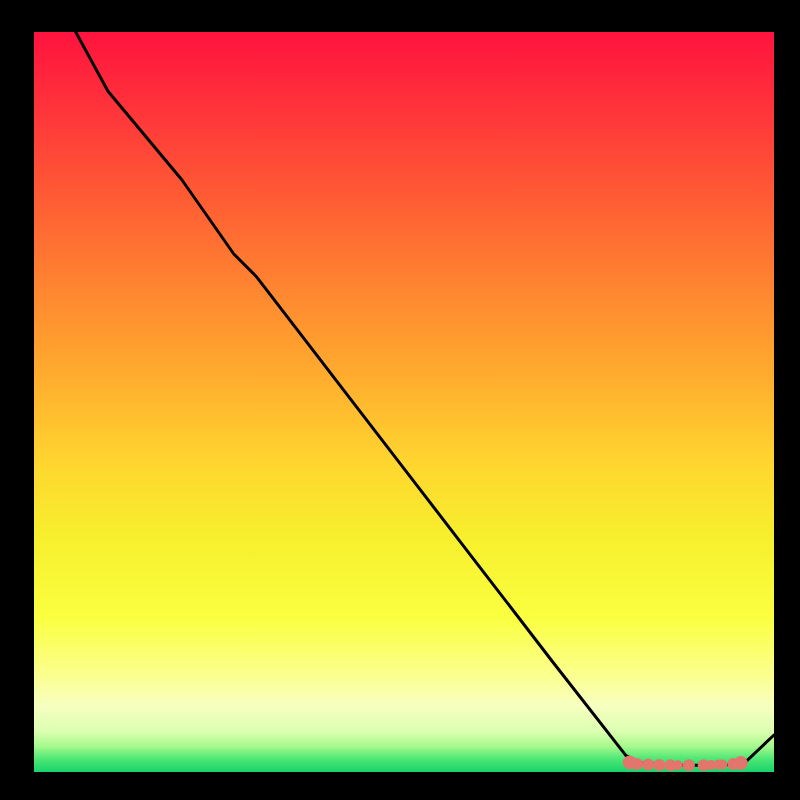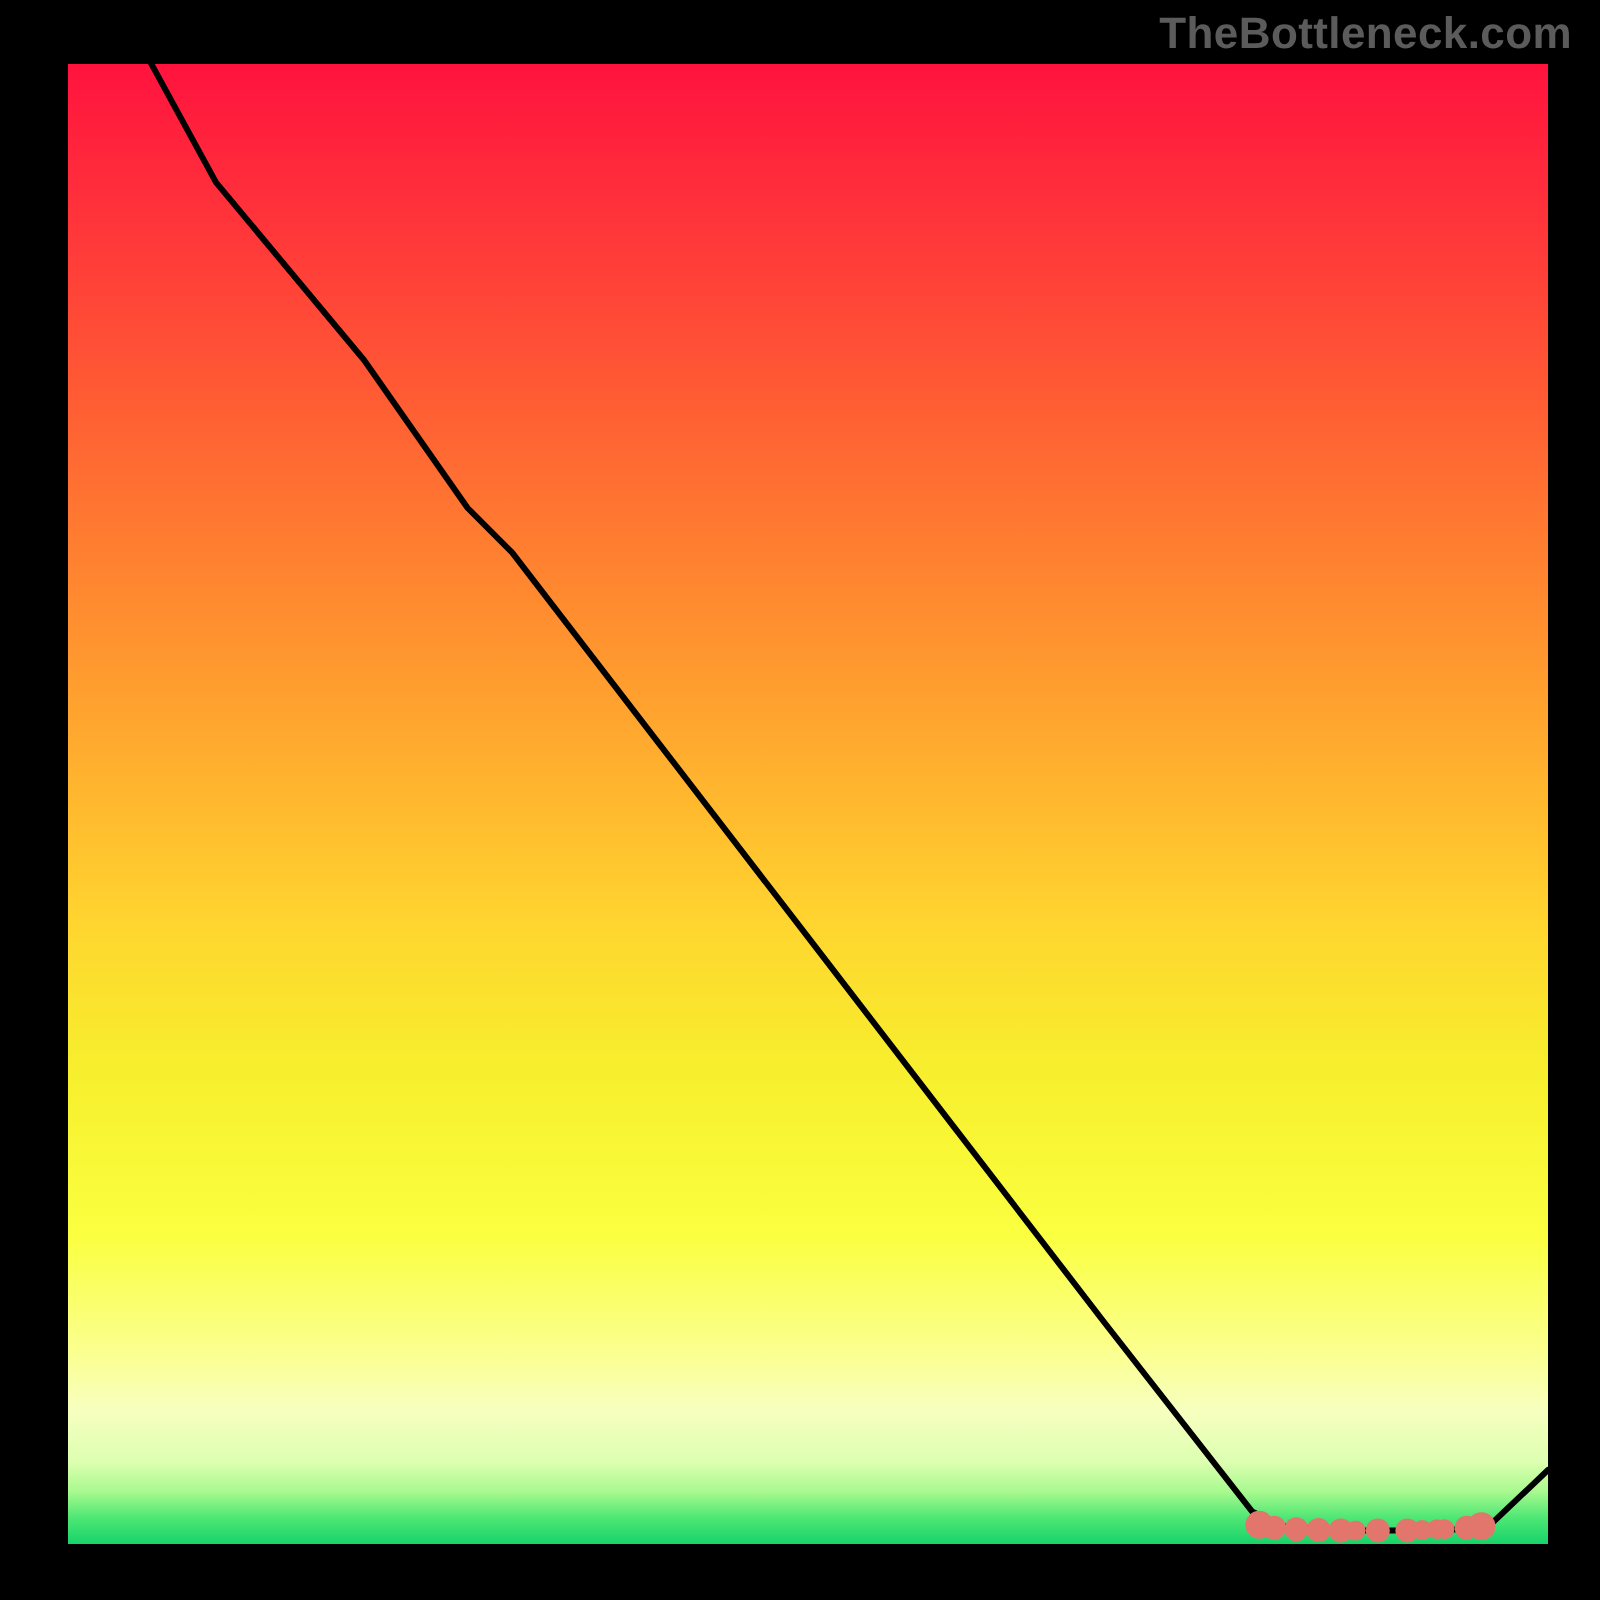--- a/index.html
+++ b/index.html
@@ -27,21 +27,20 @@
   }
   svg.chart {
     position: absolute;
     inset: 0;
   }
 </style>
 </head>
 <body>
 <div class="wrap">
 
-<div class="watermark">TheBottleneck.com</div>
 
 <svg class="chart" viewBox="0 0 800 800" width="800" height="800">
   <defs>
     <linearGradient id="bg-grad" x1="0" y1="0" x2="0" y2="1">
           <stop offset="0.00%" stop-color="#ff133e"></stop>
           <stop offset="9.00%" stop-color="#ff2f3b"></stop>
           <stop offset="22.00%" stop-color="#ff5a34"></stop>
           <stop offset="34.00%" stop-color="#ff8330"></stop>
           <stop offset="46.00%" stop-color="#ffab2e"></stop>
           <stop offset="58.00%" stop-color="#ffd52f"></stop>

